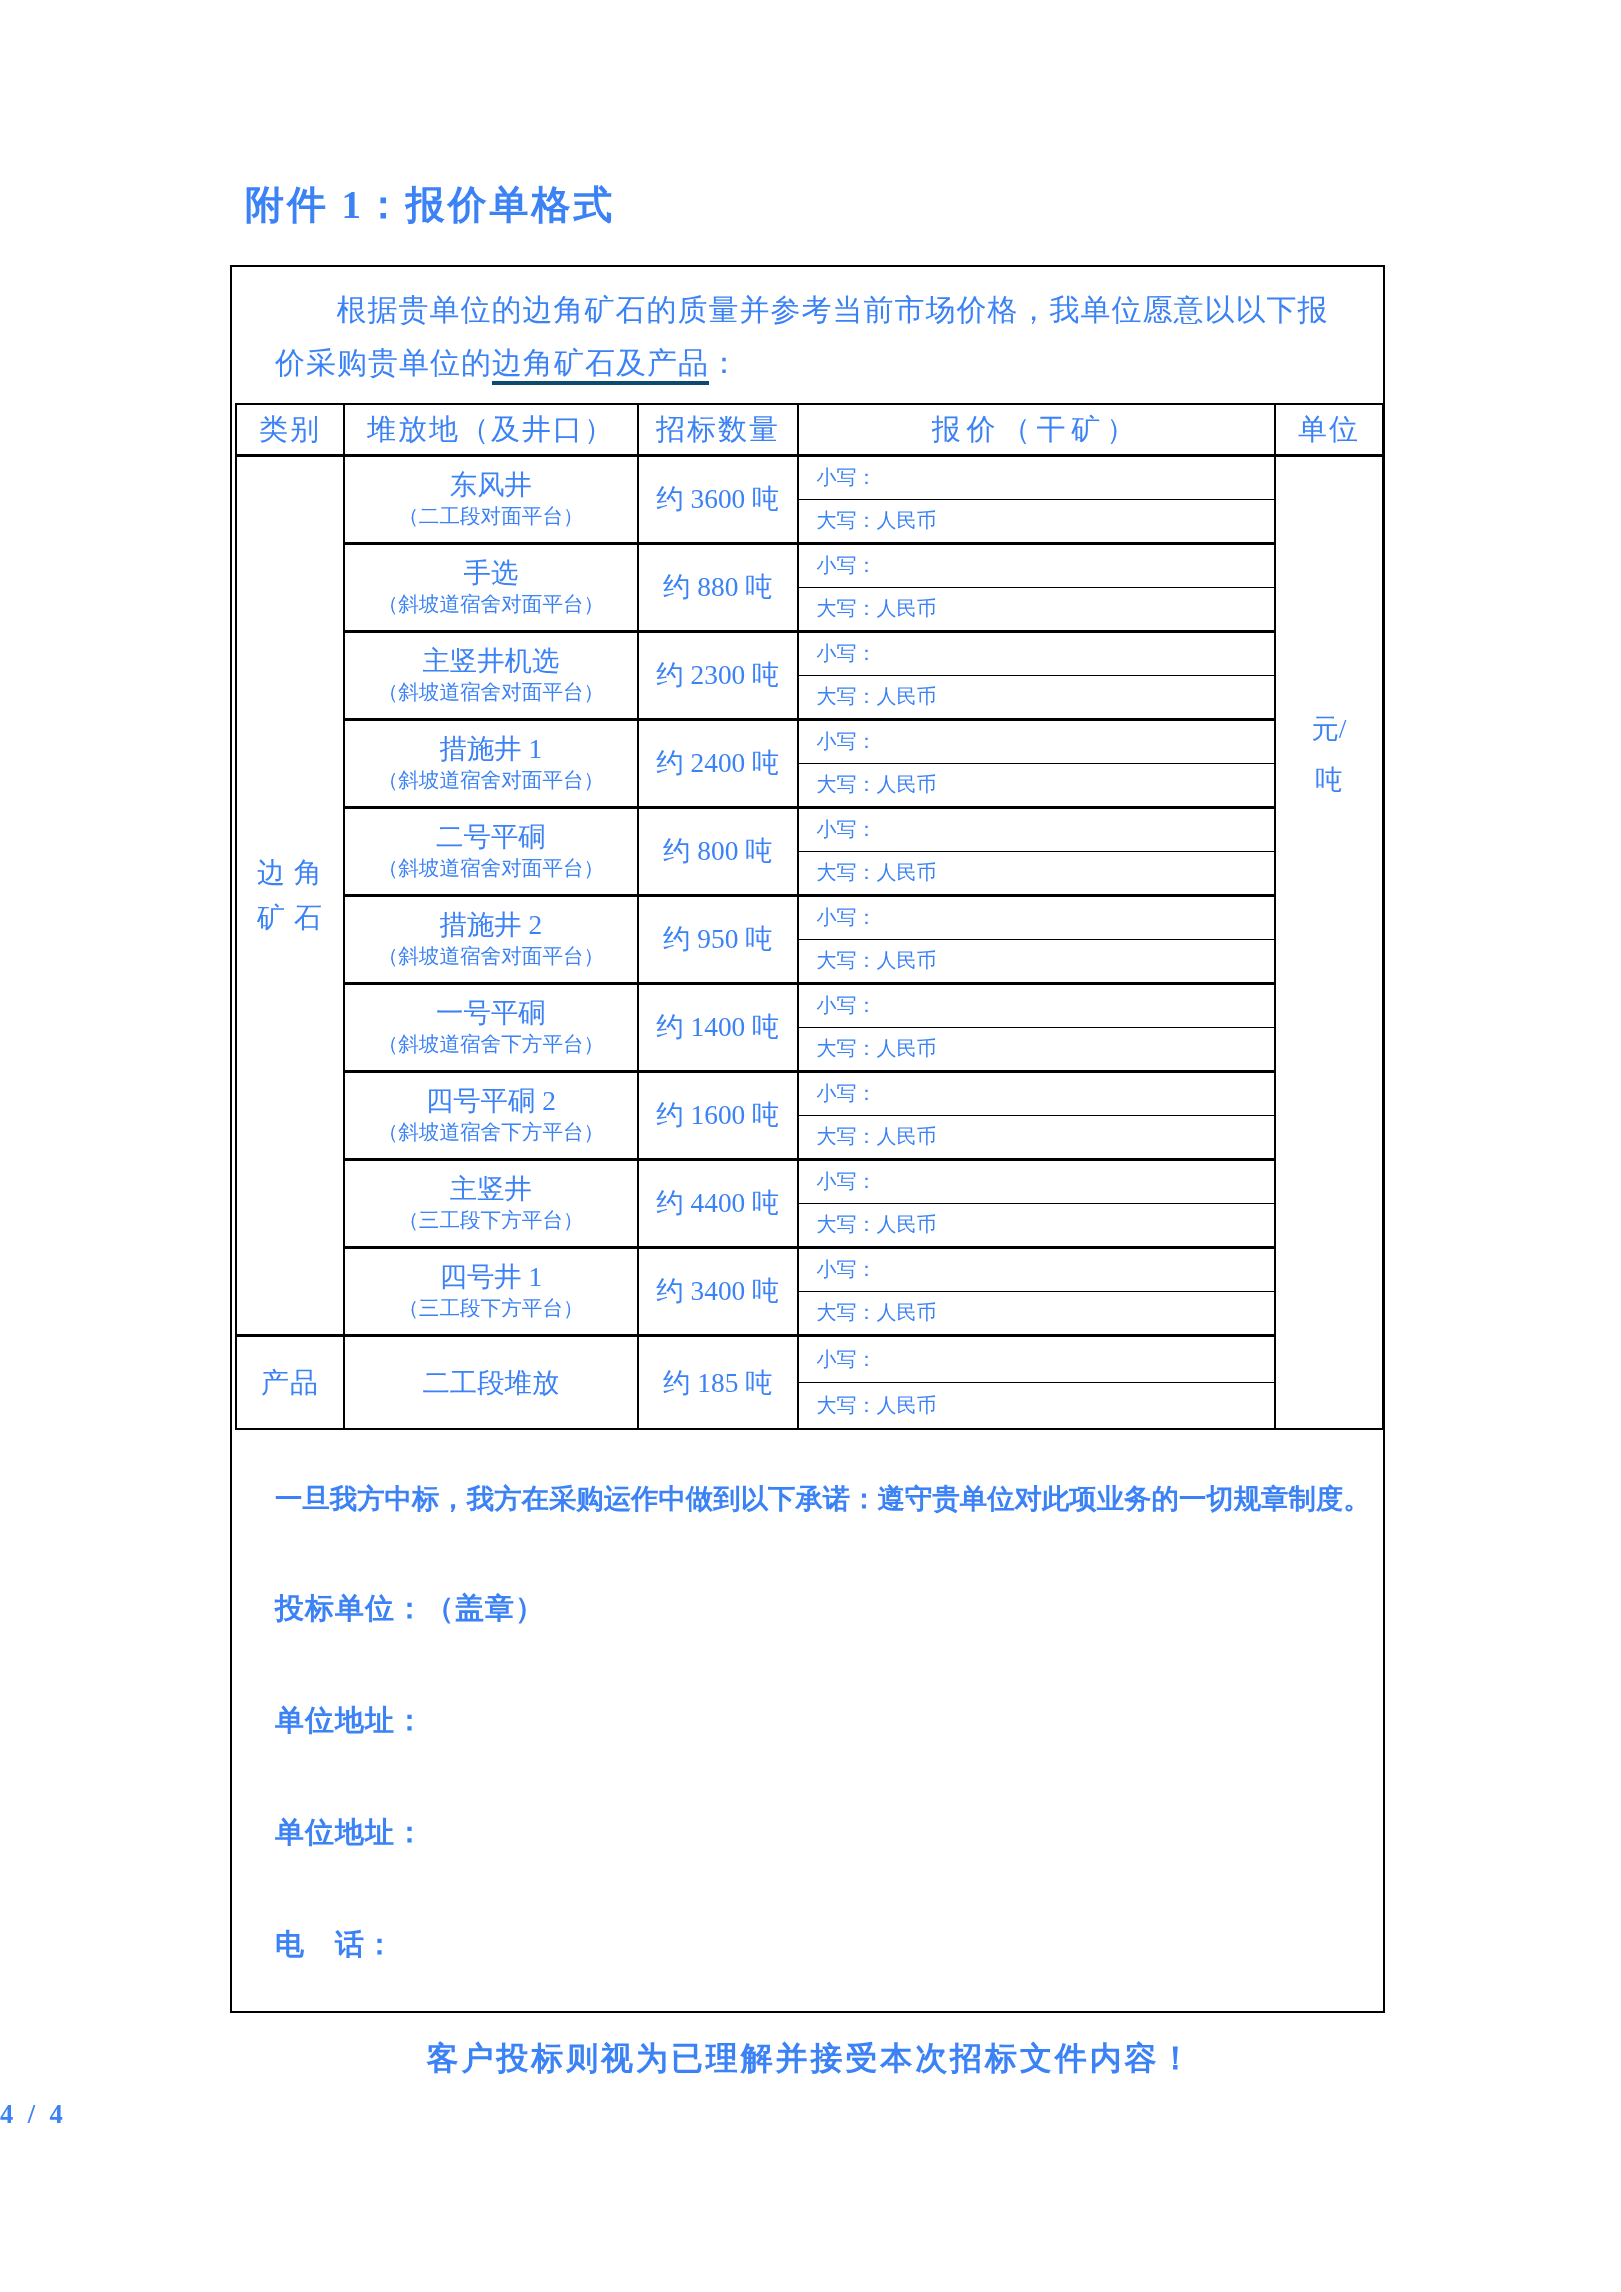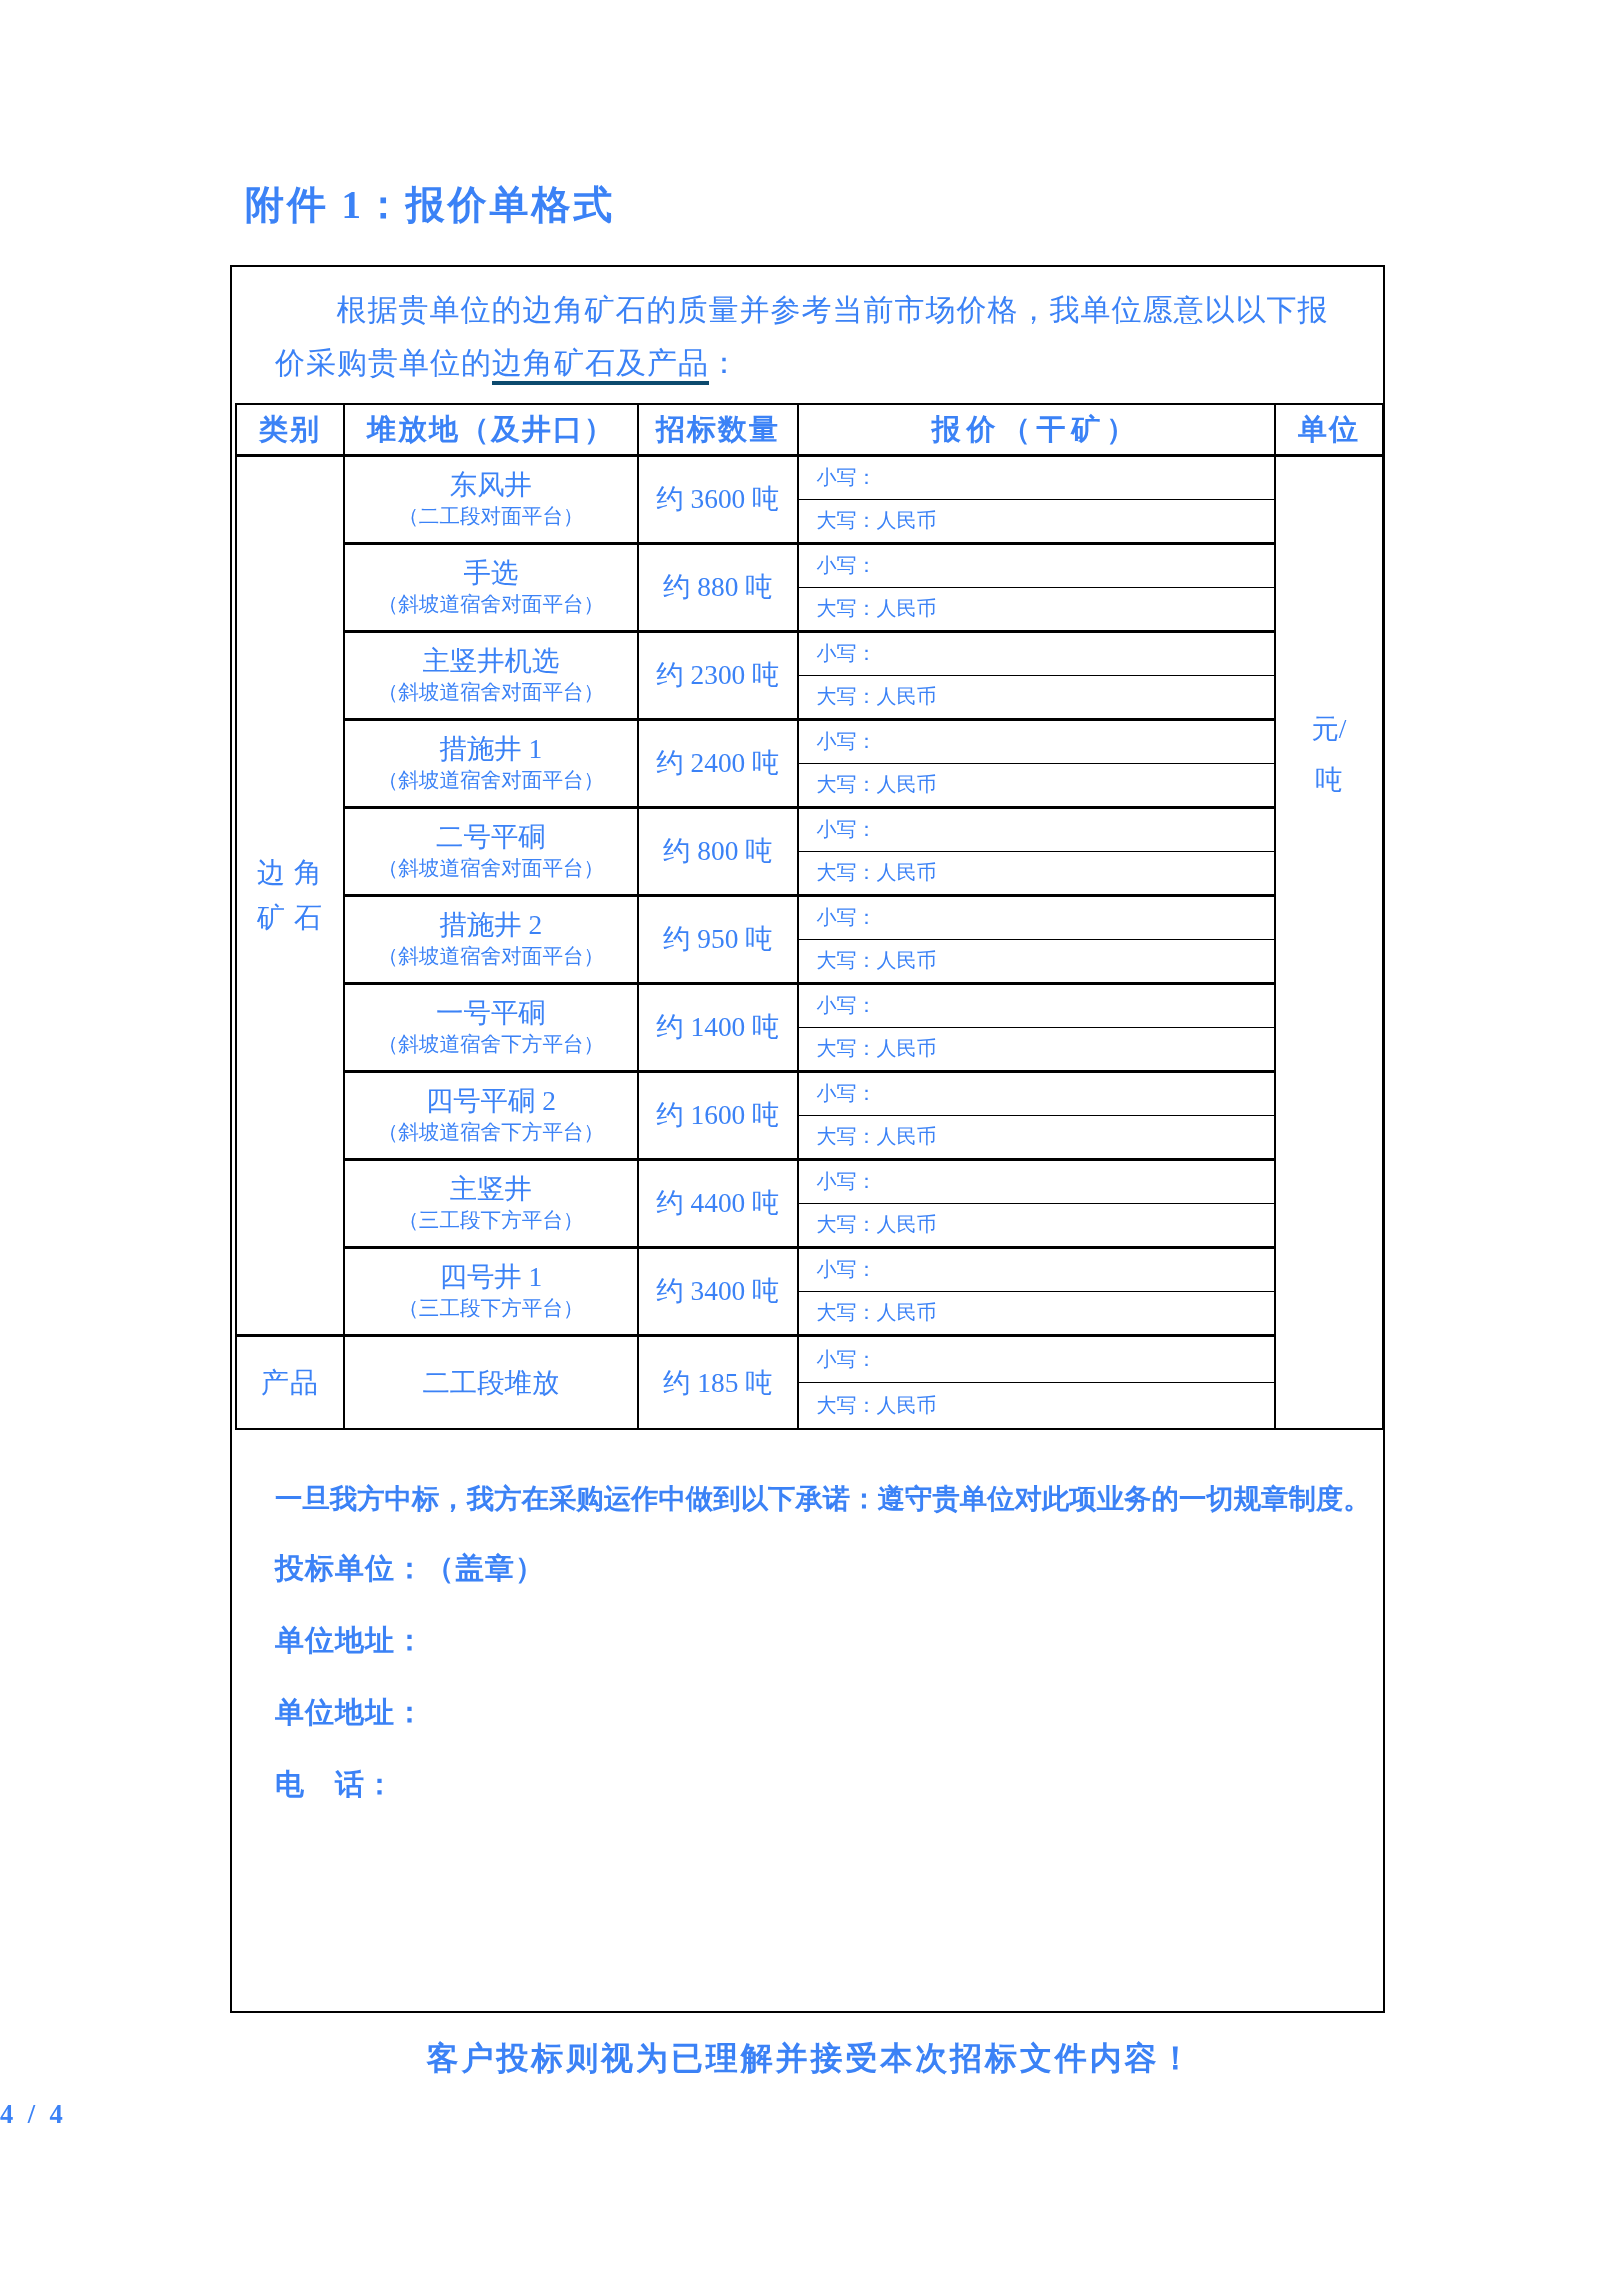--- a/index.html
+++ b/index.html
@@ -44,21 +44,21 @@
     table-layout: fixed;
   }
   .price-table th, .price-table td {
     border: 2px solid #000;
     padding: 0;
     box-sizing: border-box;
   }
   .price-table th {
     height: 51px;
     font-size: 29px;
-    font-weight: bold;
+    font-weight: normal;
     letter-spacing: 2px;
   }
   .price-table th.h-price { letter-spacing: 5.9px; }
   .hdr th { border-bottom: 3.9px solid #000; }
   .price-table tbody tr { height: 44px; }
   .price-table tr.last-sub { height: 47px; }
 
   td.cat-cell {
     text-align: center; vertical-align: middle;
     font-size: 28px; line-height: 45px;
@@ -81,21 +81,21 @@
     padding-top: 247px;
   }
 
   .pledge-area { padding: 0 39px 0 43px; font-weight: bold; }
   .pledge {
     margin-top: 51px;
     font-size: 27.4px;
     letter-spacing: 0px;
     white-space: nowrap;
   }
-  .sig-line { margin-top: 32px; font-size: 29px; letter-spacing: 1px; }
+  .sig-line { margin-top: 72px; font-size: 29px; letter-spacing: 1px; }
 
   .footer-notice {
     position: absolute;
     left: 0; top: 2037px; width: 100%;
     text-align: center;
     font-size: 32px; font-weight: bold;
     letter-spacing: 2.9px;
   }
   .page-number {
     position: absolute;

